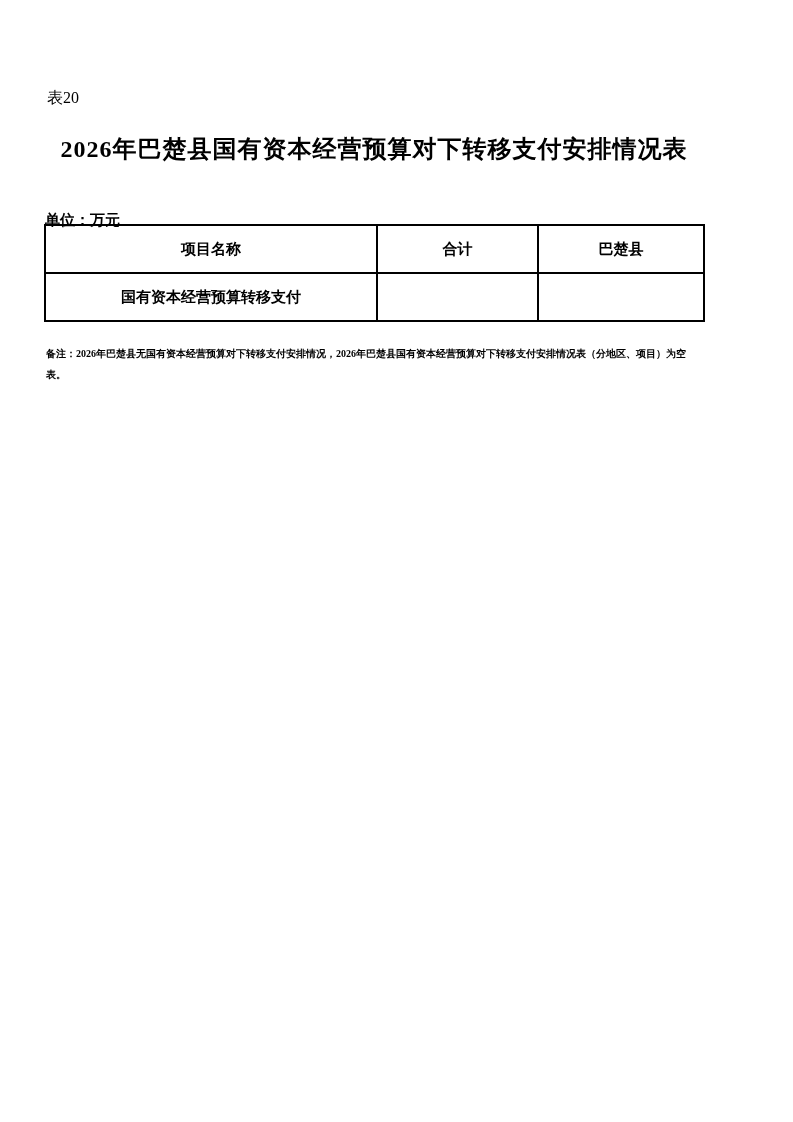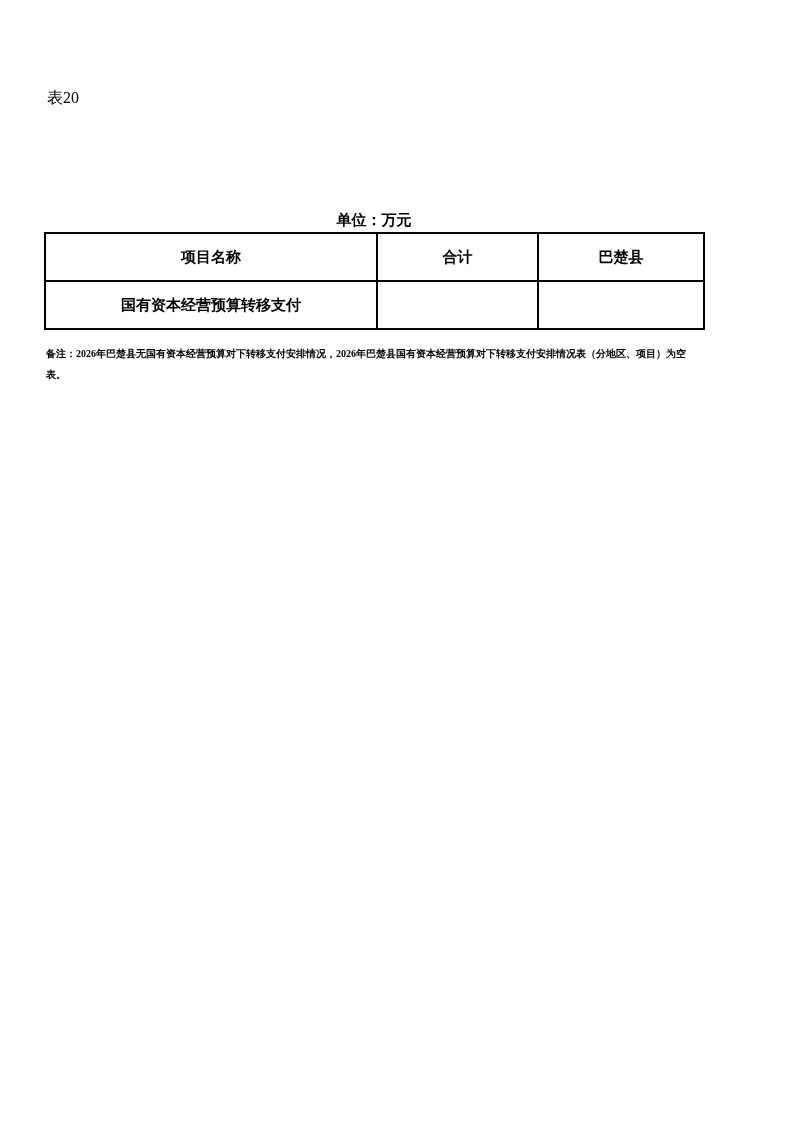--- a/index.html
+++ b/index.html
@@ -33,29 +33,29 @@
     font-size: 24px;
     font-weight: bold;
     line-height: 33px;
     letter-spacing: 1px;
   }
   .unit-label {
     position: absolute;
     left: 45px;
     top: 210px;
     width: 658px;
-    text-align: center;
+    text-align: left;
     font-size: 15px;
     font-weight: bold;
     line-height: 20px;
   }
   table.budget-table {
     position: absolute;
     left: 44px;
-    top: 232px;
+    top: 224px;
     width: 659px;
     border-collapse: collapse;
     table-layout: fixed;
   }
   table.budget-table th,
   table.budget-table td {
     border: 2px solid #000000;
     height: 46px;
     padding: 0;
     text-align: center;
@@ -76,20 +76,21 @@
   }
 </style>
 </head>
 <body>
 
 <div class="page">
 
   <div class="table-label">表20</div>
 
   <div class="doc-title">
+    <div>2026年巴楚县国有资本经营预算对下转移支付安排情况表</div>
   </div>
 
   <div class="unit-label">单位：万元</div>
 
   <table class="budget-table">
     <colgroup>
       <col style="width: 332px;">
       <col style="width: 161px;">
       <col style="width: 166px;">
     </colgroup>

